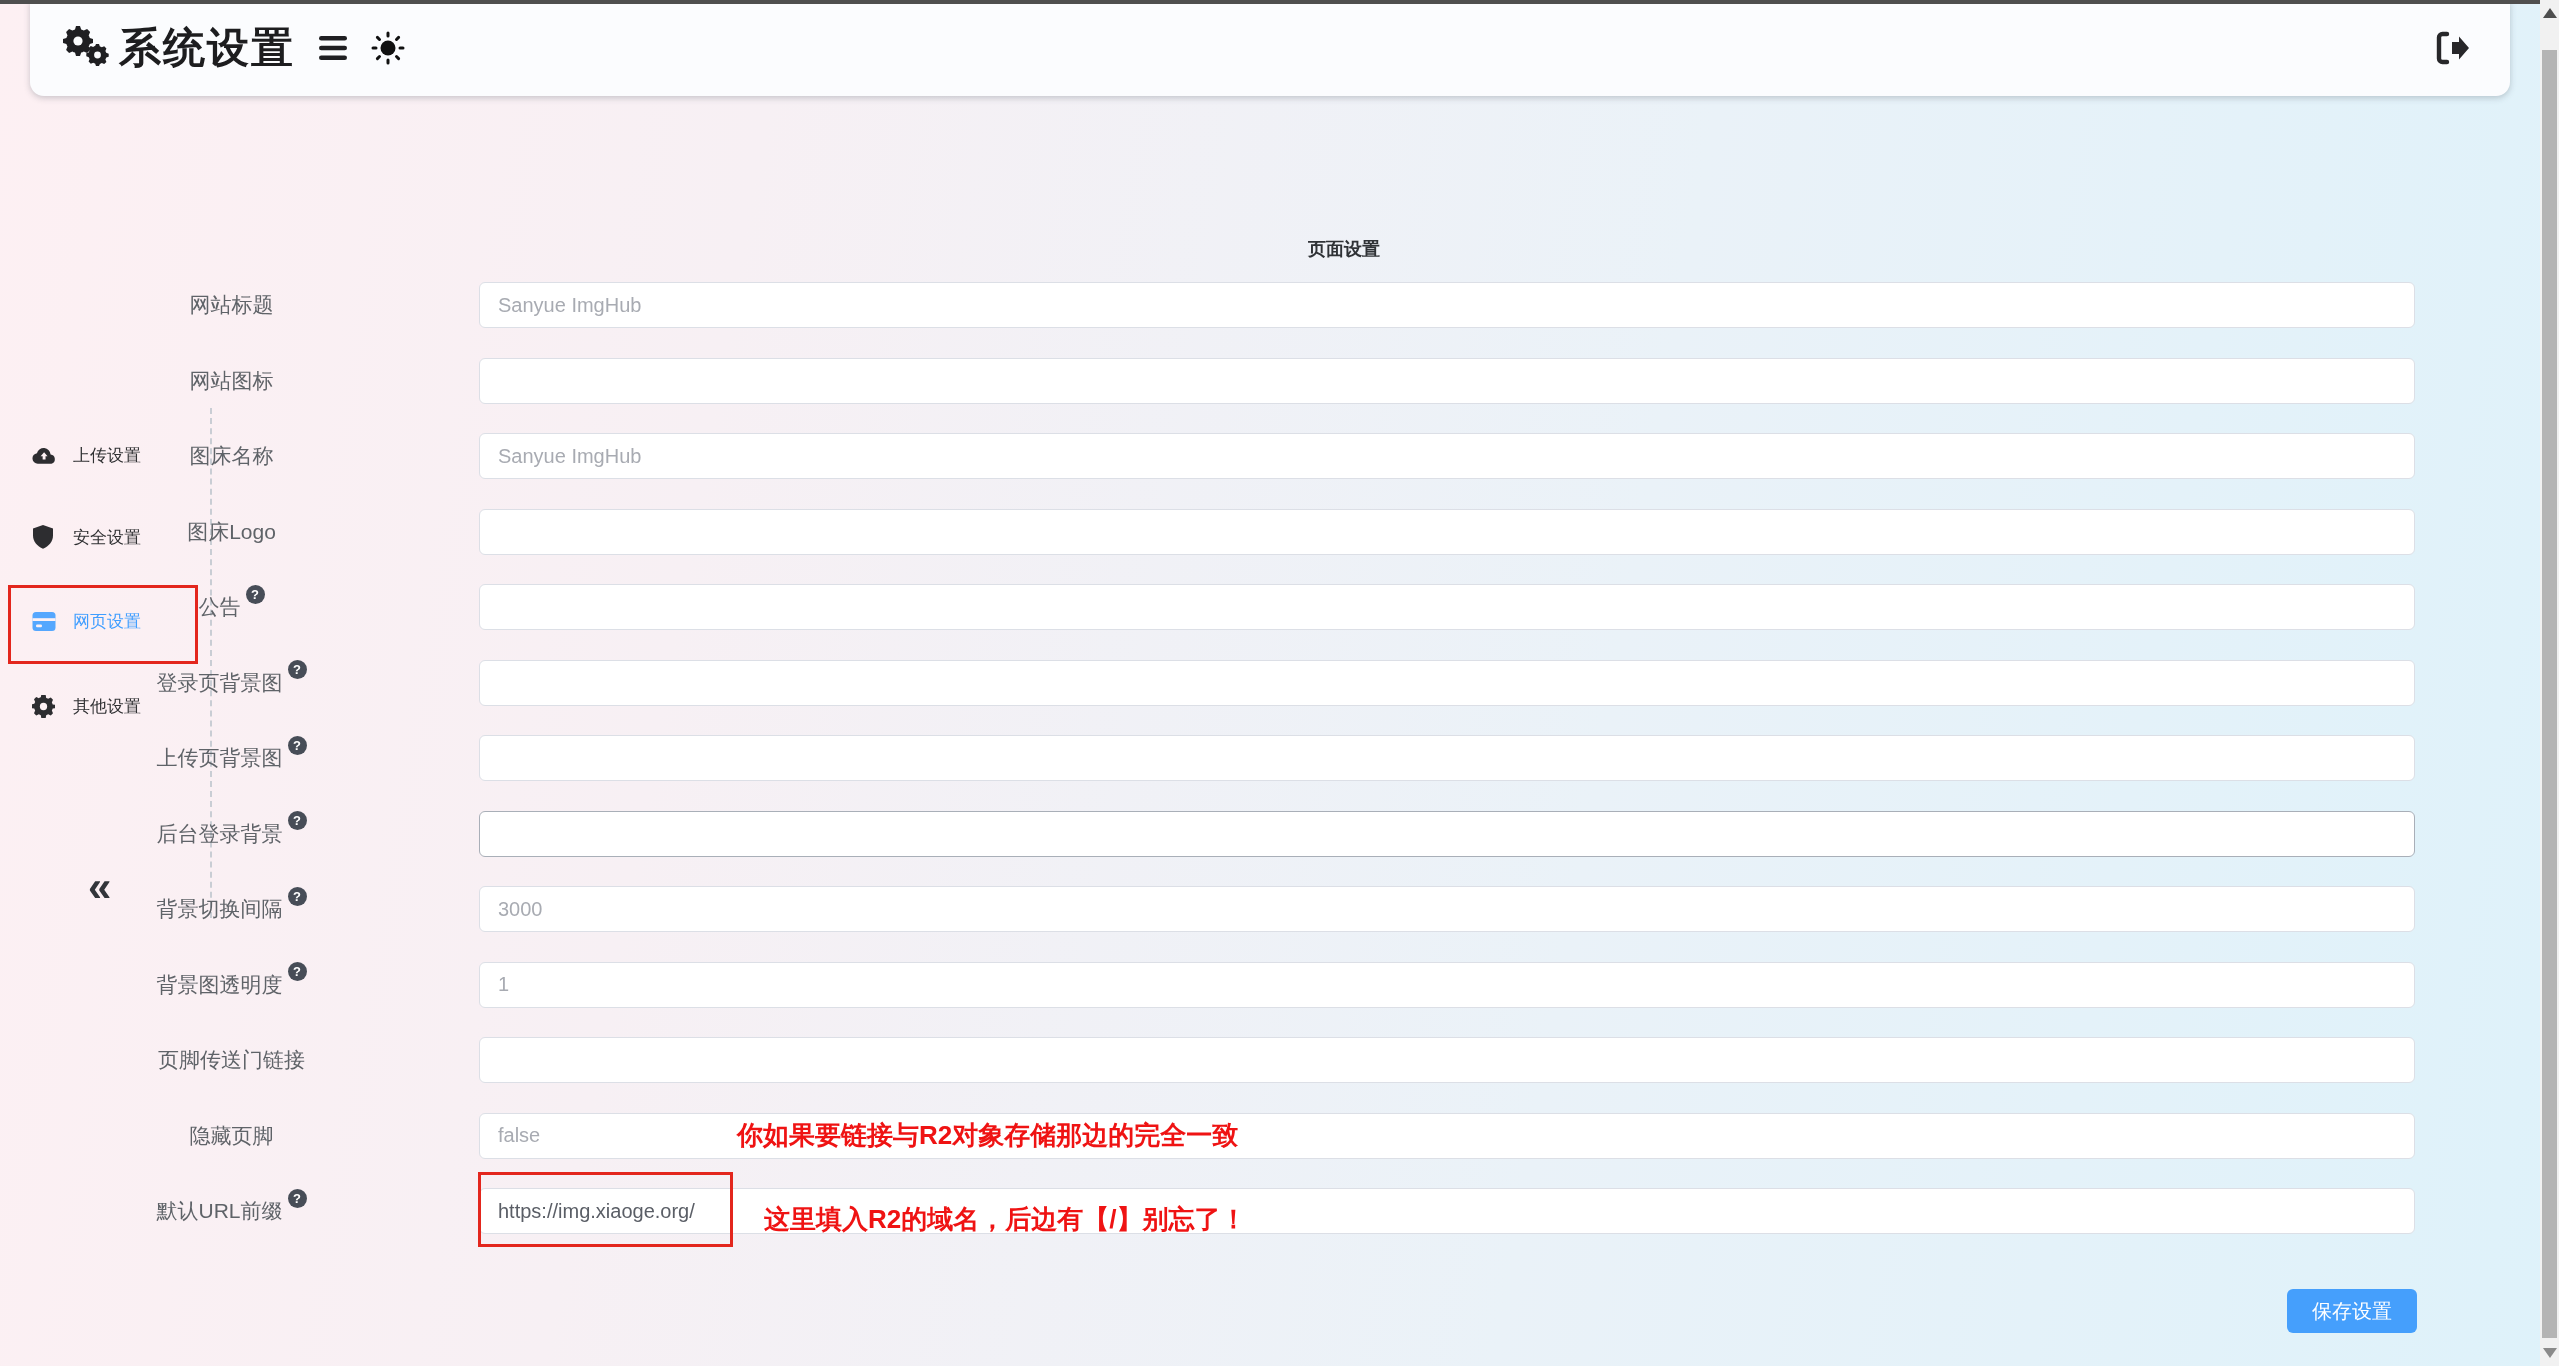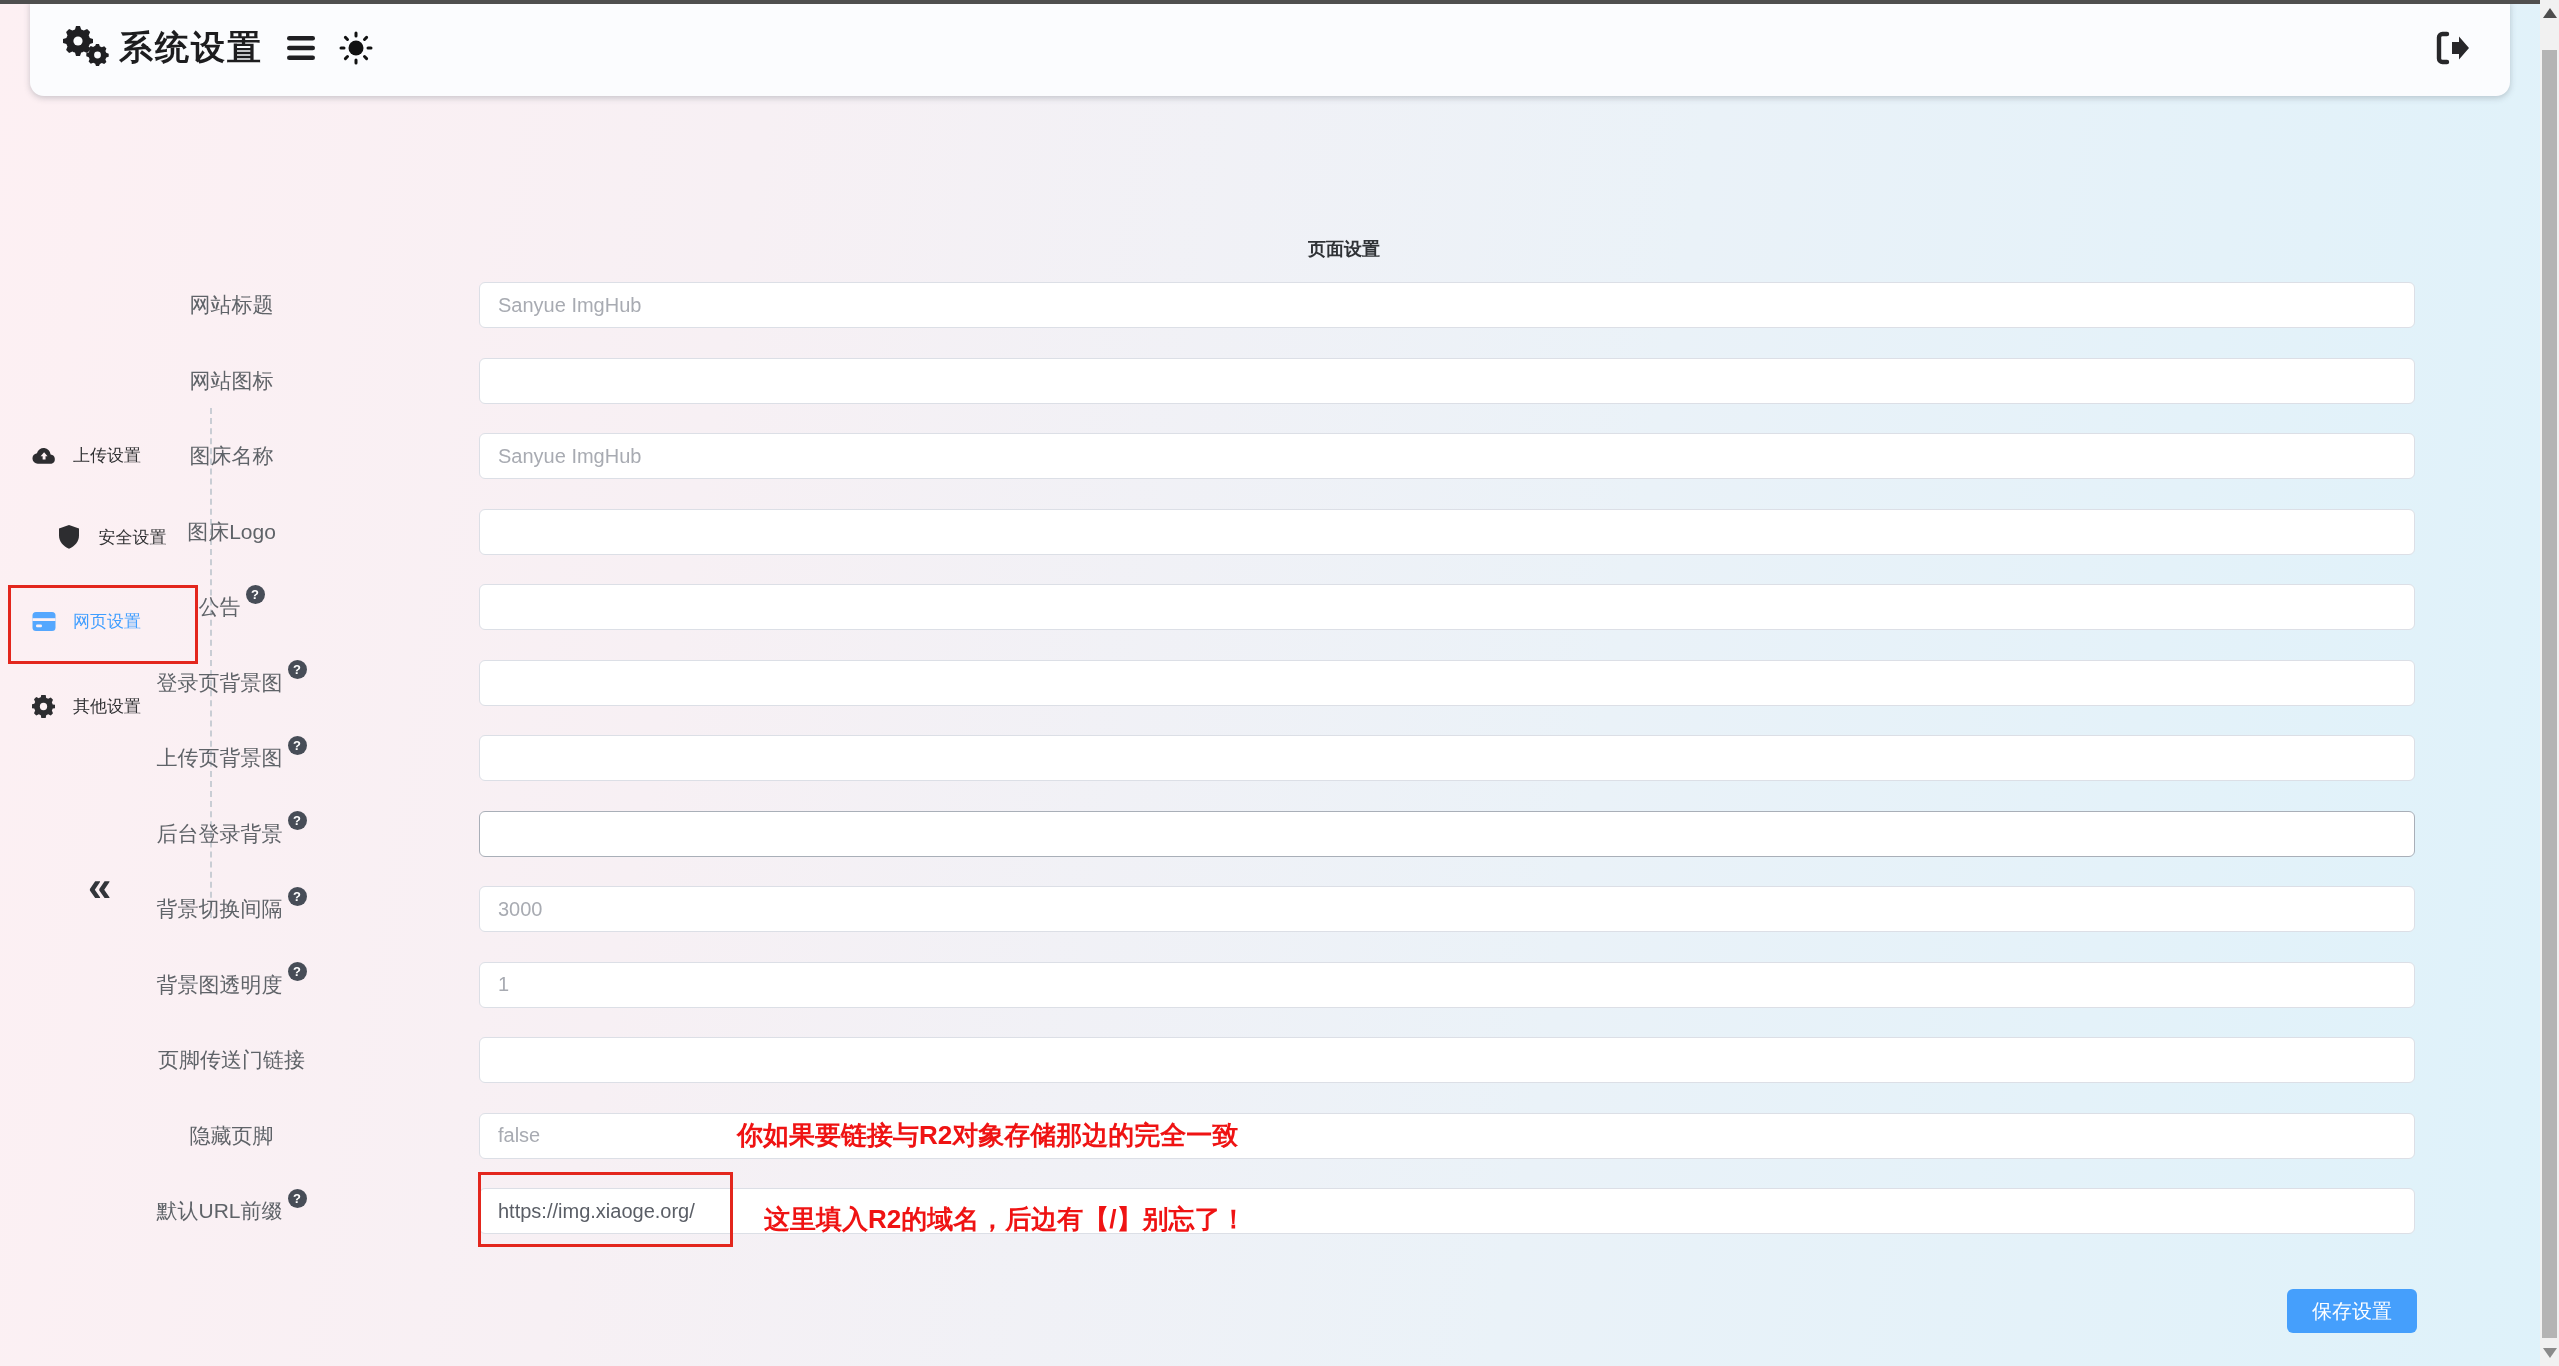--- a/index.html
+++ b/index.html
@@ -4,21 +4,21 @@
 <style>
   html,body{margin:0;padding:0;background:#ddd;font-family:"Liberation Sans","DejaVu Sans",sans-serif;}
   .page{position:relative;width:2559px;height:1366px;overflow:hidden;
     background:linear-gradient(100deg,#fdf0f3 0%,#f7f0f4 28%,#eaf2f8 62%,#def2fa 100%);}
   .top-strip{position:absolute;left:0;top:0;width:2540px;height:4px;background:#4f4f4f;z-index:50;}
 
   
   .topbar{position:absolute;left:30px;top:0;width:2480px;height:96px;background:#fbfcfe;
     border-radius:0 0 14px 14px;box-shadow:0 2px 6px rgba(70,80,90,.28);display:flex;align-items:center;z-index:10;}
   .topbar .gears{margin-left:33px;width:50px;height:44px;}
-  .topbar h1{font-size:34px;font-weight:bold;color:#1d1d1f;margin:0 0 0 6px;letter-spacing:2px;}
+  .topbar h1{font-size:42px;font-weight:bold;color:#1d1d1f;margin:0 0 0 6px;letter-spacing:2px;}
   .icon-btn{display:flex;align-items:center;justify-content:center;margin-left:22px;cursor:pointer;}
   .logout-wrap{margin-left:auto;margin-right:40px;}
 
   
   .scrollbar{position:absolute;right:0;top:0;width:19px;height:1366px;background:#f1f1f1;z-index:60;}
   .sb-thumb{position:absolute;left:2px;top:50px;width:15px;height:1288px;background:#b4b4b4;}
   .sb-up{position:absolute;left:3px;top:8px;width:0;height:0;border-left:7px solid transparent;border-right:7px solid transparent;border-bottom:10px solid #4e4e4e;}
   .sb-down{position:absolute;left:3px;bottom:8px;width:0;height:0;border-left:7px solid transparent;border-right:7px solid transparent;border-top:10px solid #8a8a8a;}
 
   
@@ -111,21 +111,21 @@
     <div>
         <div class="sidebar-item" style="top: 432px;">
           <span class="s-icon">
             <svg width="25" height="20" viewBox="0 0 25 20">
               <path d="M20.3 19H6a5.5 5.5 0 0 1-.9-10.93A7.3 7.3 0 0 1 19.4 9.6 4.8 4.8 0 0 1 20.3 19z" fill="#2d2d30"></path>
               <path d="M12.6 7.2l3.6 4.2h-2.1v3.4h-3v-3.4H9z" fill="#fdf1f4"></path>
             </svg>
           </span>
           <span class="s-label">上传设置</span>
         </div>
-        <div class="sidebar-item" style="top: 514px; justify-content: center;">
+        <div class="sidebar-item" style="top: 514px;">
           <span class="s-icon">
             <svg width="22" height="24" viewBox="0 0 22 24">
               <path d="M11 0l10 3.6v7c0 6-4.2 10.8-10 13.2C5.2 21.4 1 16.6 1 10.6v-7z" fill="#2d2d30"></path>
             </svg>
           </span>
           <span class="s-label">安全设置</span>
         </div>
         <div class="sidebar-item active" style="top: 598px;">
           <span class="s-icon">
             <svg width="24" height="21" viewBox="0 0 24 21">

